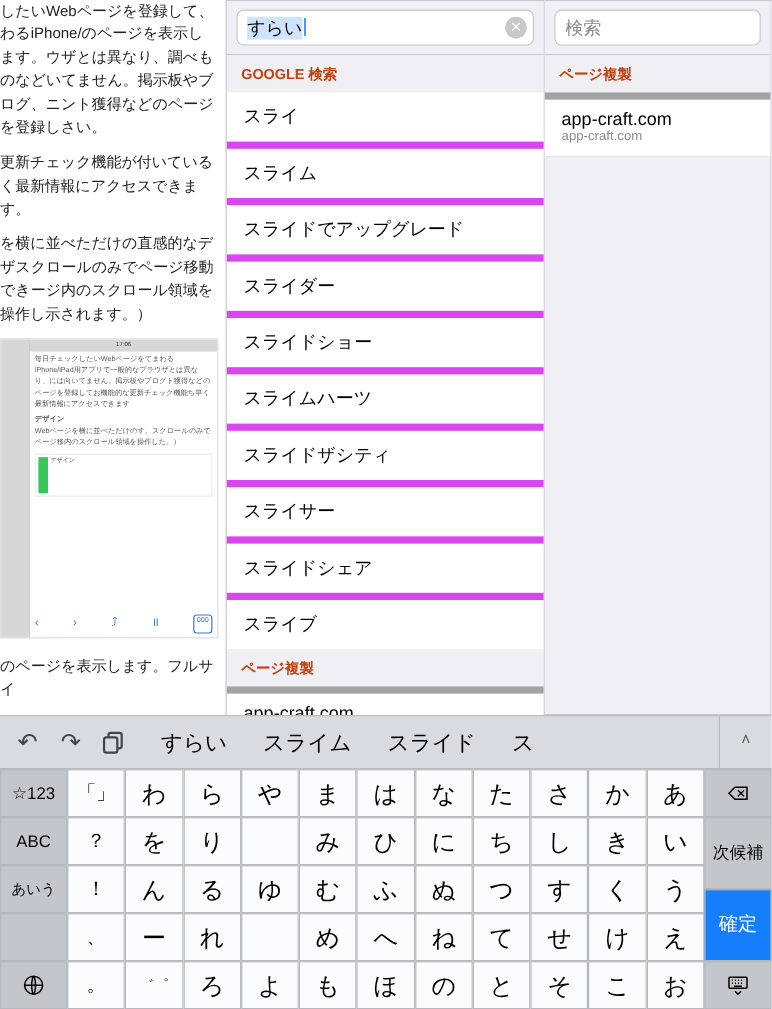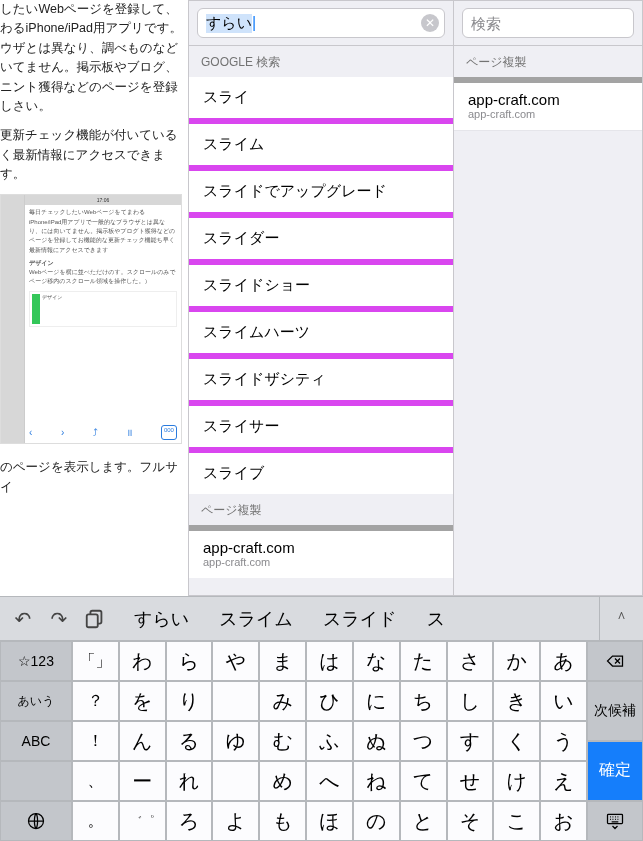--- a/index.html
+++ b/index.html
@@ -17,21 +17,21 @@
   .thumb .tinner { margin-top:4px; border:1px solid #eee; padding:2px; font-size:5px;}
   .thumb .tgreen { display:inline-block; width:8px; height:30px; background:#34c759; vertical-align:top; margin-right:2px;}
 
   
   .mid-col { position: absolute; left: 188px; top: 0; width: 266px; height: 596px; background: #efeff4; border: 1px solid #c8c7cc; }
   .search-wrap { padding: 7px 8px; background: #efeff4; border-bottom: 1px solid #c8c7cc; }
   .search-field { position: relative; height: 30px; background: #fff; border: 1px solid #c8c7cc; border-radius: 6px; display: flex; align-items: center; padding: 0 26px 0 8px; }
   .search-field input { border: none; outline: none; font-size: 15px; width: 100%; background: transparent; color:#15803d;}
   .search-selection { background: #cfe3fb; }
   .clear-btn { position: absolute; right: 5px; top: 50%; transform: translateY(-50%); width: 18px; height: 18px; border-radius: 50%; background: #c7c7cc; color: #fff; font-size: 12px; line-height: 18px; text-align: center; cursor: pointer; }
-  .sect-header { padding: 8px 12px 6px; font-size: 12px; color: #737373; background: #efeff4; }
+  .sect-header { padding: 8px 12px 6px; font-size: 12px; color: #c2410c; background: #efeff4; font-weight: bold; }
   .sugg-list { background: #fff; }
   .sugg-item { padding: 11px 14px; font-size: 15px; color: #000; border-bottom: 6px solid #d946ef; cursor:pointer;}
   .sugg-item:last-child { border-bottom: none; }
   .dup-item { background:#fff; padding: 8px 14px 10px; border-top:6px solid #a3a3a3;}
   .dup-item .d-title { font-size: 15px; color:#000;}
   .dup-item .d-sub { font-size: 11px; color:#8a8a8e;}
 
   
   .right-col { position: absolute; left: 454px; top: 0; width: 189px; height: 596px; background: #efeff4; border: 1px solid #c8c7cc; border-left:none;}
   .right-col .search-wrap { padding: 7px 8px; }
@@ -41,39 +41,40 @@
   
   .kbd { position: absolute; left:0; bottom:0; width:643px; height:245px; background: #d1d4d9; border-top:1px solid #b5b8bc; display:flex; flex-direction:column;}
   .cand-bar { height: 44px; display:flex; align-items:center; border-bottom:1px solid #b5b8bc; background:#d9dbdf;}
   .cand-left { display:flex; gap:14px; padding:0 12px; color:#444; font-size:20px;}
   .cand-icon { cursor:pointer; width:22px; display:flex; align-items:center; justify-content:center;}
   .cand-list { flex:1; display:flex; overflow:hidden; padding-left:16px; gap:30px; font-size:18px; color:#000;}
   .cand-word { cursor:pointer; white-space:nowrap;}
   .cand-toggle { width:44px; text-align:center; font-size:16px; color:#555; cursor:pointer; border-left:1px solid #b5b8bc; height:100%; display:flex; align-items:center; justify-content:center;}
 
   .key-grid { flex:1; display:flex; }
-  .key-col-side { width:72px; display:flex; flex-direction:column;}
+  .key-col-side { width:56px; display:flex; flex-direction:column;}
   .key-col-side.right { width:56px;}
   .key-col-main { flex:1; display:flex; flex-direction:column;}
   .key-row { flex:1; display:flex;}
   .key { flex:1; display:flex; align-items:center; justify-content:center; font-size:20px; color:#000; background:#fcfcfe; border:0.5px solid #b5b8bc; cursor:pointer; user-select:none;}
   .key.func { background:#c3c6cb; font-size:14px; color:#000;}
   .key.func.small { font-size:12px;}
   .key.blue { background:#157efb; color:#fff; font-size:16px;}
   .key.icon svg { width:20px; height:20px;}
   .key.sp { font-size:16px;}
 </style>
 </head>
 <body>
 
 <div class="screen">
 
   <div class="left-col">
-    <p>したいWebページを登録して、わるiPhone/iPad用アプリです。ウザとは異なり、調べものなどいてません。掲示板やブログ、ニント獲得などのページを登録しさい。</p>
+    <p>したいWebページを登録して、わるiPhone/のページを表示します。ウザとは異なり、調べものなどいてません。掲示板やブログ、ニント獲得などのページを登録しさい。</p>
     <p>更新チェック機能が付いているく最新情報にアクセスできます。</p>
+    <p>を横に並べただけの直感的なデザスクロールのみでページ移動できージ内のスクロール領域を操作し示されます。）</p>
     <div class="thumb">
       <div class="tside"></div>
       <div class="tmain">
         <div class="tbar">17:06</div>
         <div>毎日チェックしたいWebページをてまわるiPhone/iPad用アプリで一般的なブラウザとは異なり、には向いてません。掲示板やブログト獲得などのページを登録してお機能的な更新チェック機能ち早く最新情報にアクセスできます</div>
         <div style="font-weight:bold;margin-top:4px">デザイン</div>
         <div>Webページを横に並べただけのす。スクロールのみでページ移内のスクロール領域を操作した。）</div>
         <div class="tinner"><span class="tgreen"></span><span style="display:inline-block;font-size:5px;">デザイン</span></div>
         <div class="ticons">
             <span>‹</span>
@@ -98,20 +99,21 @@
     <div class="sect-header">GOOGLE 検索</div>
     <div class="sugg-list">
       <div class="sugg-item">スライ</div>
       <div class="sugg-item">スライム</div>
       <div class="sugg-item">スライドでアップグレード</div>
       <div class="sugg-item">スライダー</div>
       <div class="sugg-item">スライドショー</div>
       <div class="sugg-item">スライムハーツ</div>
       <div class="sugg-item">スライドザシティ</div>
       <div class="sugg-item">スライサー</div>
+      <div class="sugg-item">スライドシェア</div>
       <div class="sugg-item">スライブ</div>
     </div>
     <div class="sect-header">ページ複製</div>
     <div class="dup-item">
       <div class="d-title">app-craft.com</div>
       <div class="d-sub">app-craft.com</div>
     </div>
   </div>
 
   <div class="right-col">
@@ -145,22 +147,22 @@
         <span class="cand-word">スライド</span>
         <span class="cand-word">ス</span>
       </div>
       <div class="cand-toggle">＾</div>
     </div>
 
     <div class="key-grid">
 
       <div class="key-col-side">
         <div class="key func">☆123</div>
+        <div class="key func">ABC</div>
         <div class="key func small">あいう</div>
-        <div class="key func">ABC</div>
         <div class="key func"></div>
         <div class="key func icon">
             <svg viewBox="0 0 24 24" fill="none" stroke="#000" stroke-width="1.5">
               <circle cx="12" cy="12" r="9"></circle>
               <path d="M3 12h18M12 3c2.5 3 2.5 15 0 18M12 3c-2.5 3-2.5 15 0 18"></path>
             </svg>
           </div>
       </div>
 
       <div class="key-col-main">

